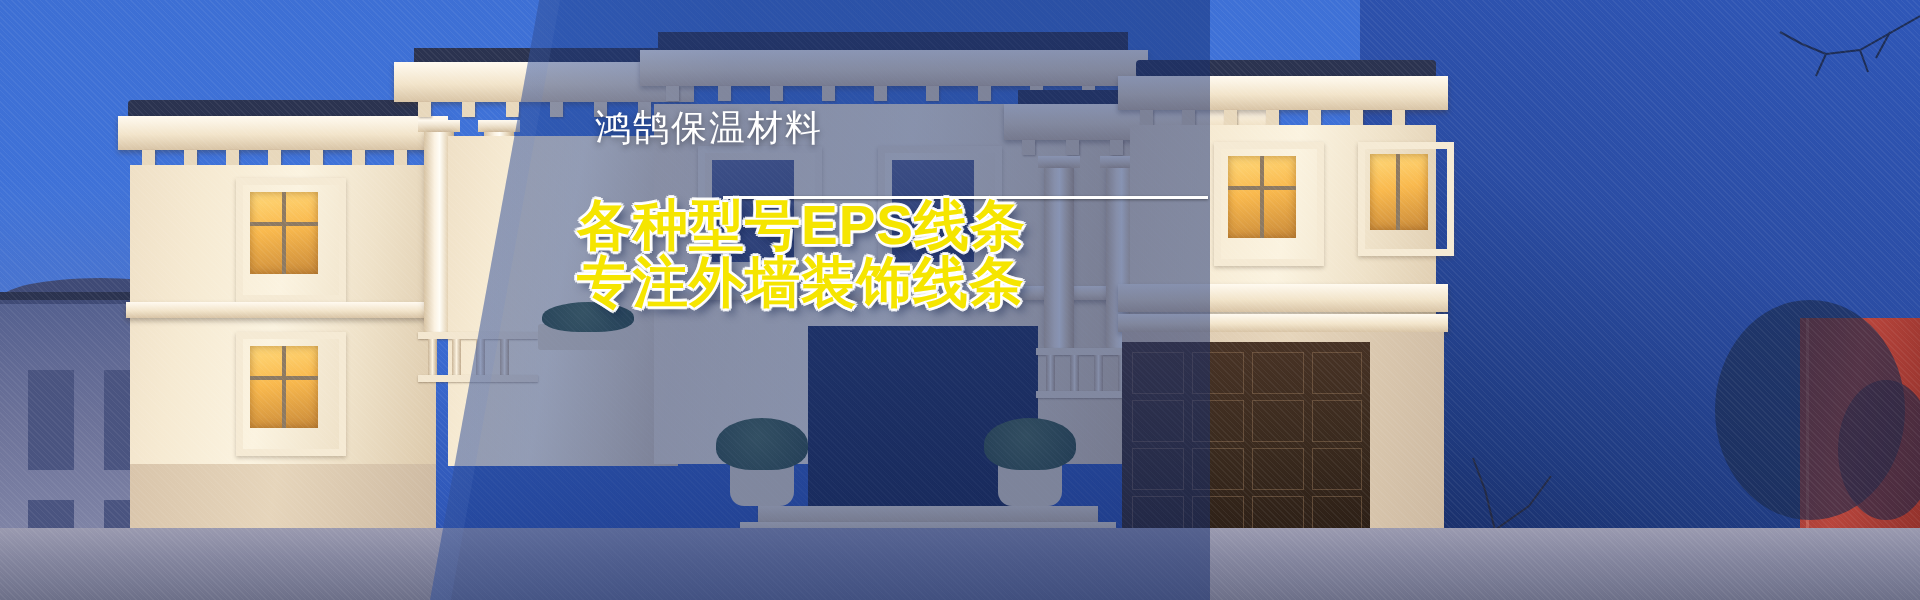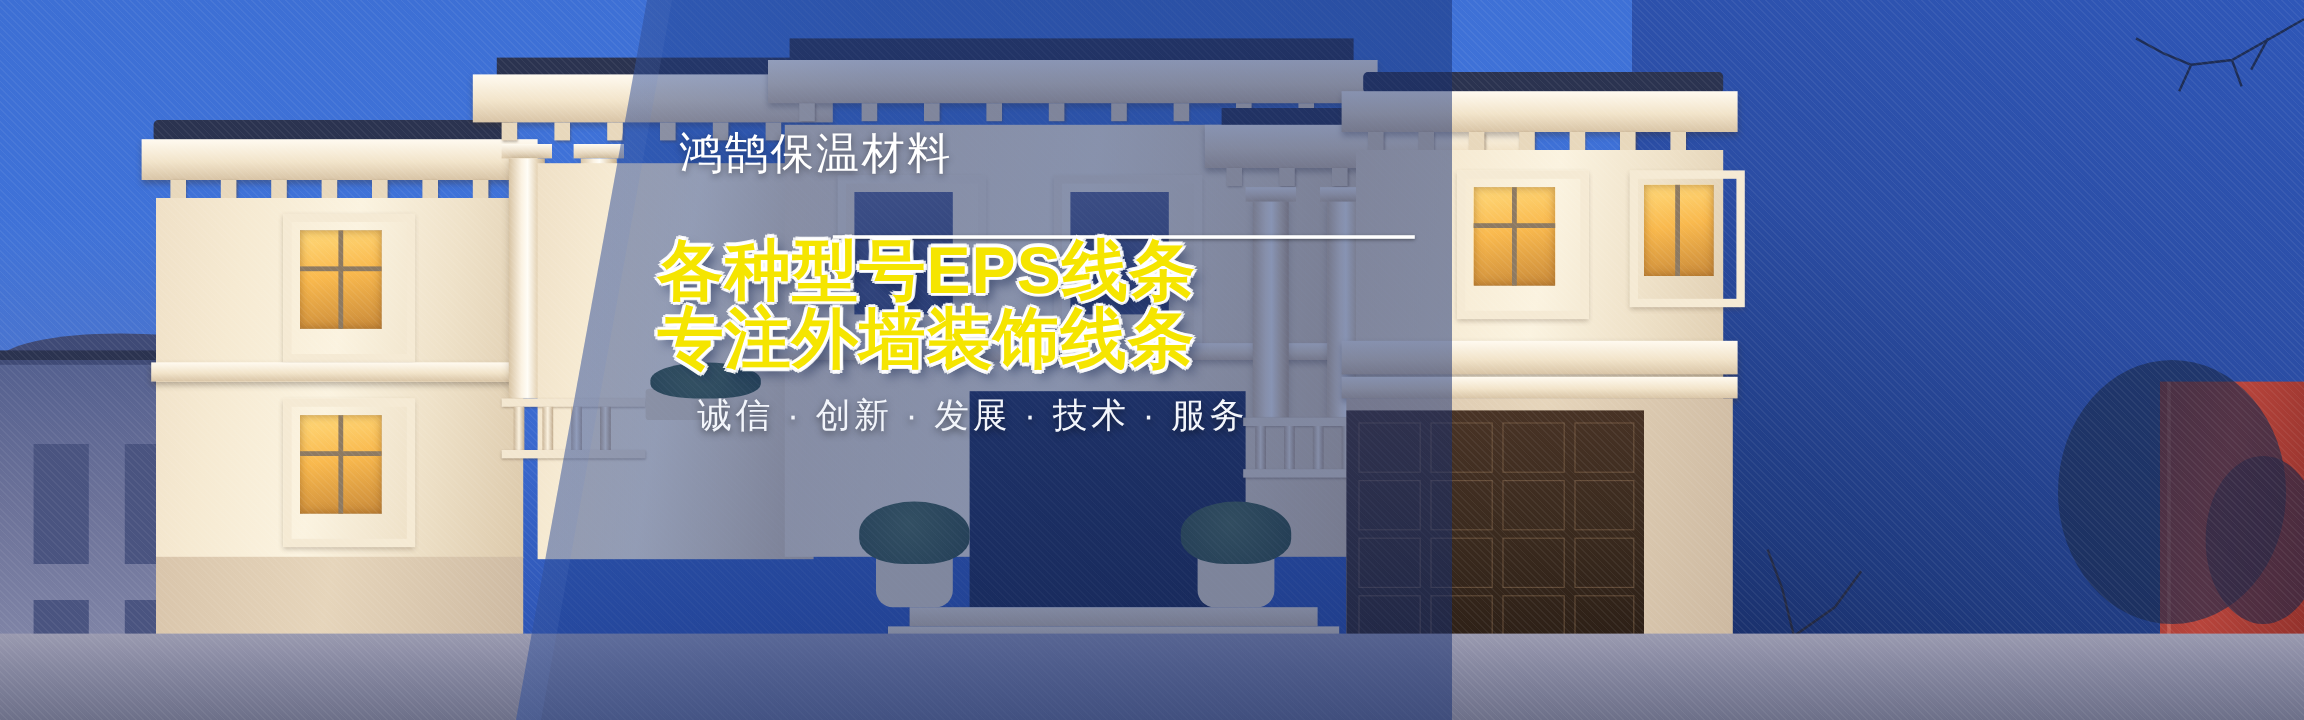--- a/index.html
+++ b/index.html
@@ -114,21 +114,21 @@
     background:linear-gradient(100deg,rgba(30,62,140,.42) 0%,rgba(26,54,126,.50) 35%,rgba(22,46,112,.52) 100%);
     clip-path:polygon(14.0% 0%, 100% 0%, 100% 100%, 0% 100%);
   }
   .panel-edge{
     position:absolute;left:430px;top:0;width:130px;height:600px;
     background:linear-gradient(100deg,rgba(120,150,215,.22),rgba(40,70,150,.05));
     clip-path:polygon(84% 0%, 100% 0%, 16% 100%, 0% 100%);
   }
 
   
-  .content{position:absolute;left:549px;top:0;width:700px;height:600px;}
+  .content{position:absolute;left:578px;top:0;width:700px;height:600px;}
 
   .brand{
     position:absolute;left:17px;top:104px;
     font-size:36px;letter-spacing:2px;color:#ffffff;font-weight:400;
     text-shadow:0 2px 6px rgba(0,0,0,.45);white-space:nowrap;
   }
   .divider{
     position:absolute;left:145px;top:196px;width:485px;height:3px;
     background:#ffffff;box-shadow:0 1px 3px rgba(0,0,0,.4);
   }
@@ -338,16 +338,15 @@
   <div class="panel"></div>
   <div class="panel-edge"></div>
 
   <div class="content">
     <div class="brand">鸿鹄保温材料</div>
     <div class="divider"></div>
     <div class="headline">
       <div class="hl-line hl-1">各种型号EPS线条</div>
       <div class="hl-line hl-2">专注外墙装饰线条</div>
     </div>
-    <div class="tagline">诚信 · 创新 · 发展 · 技术 · 服务</div>
   </div>
 
 </div>
 
 </body></html>

